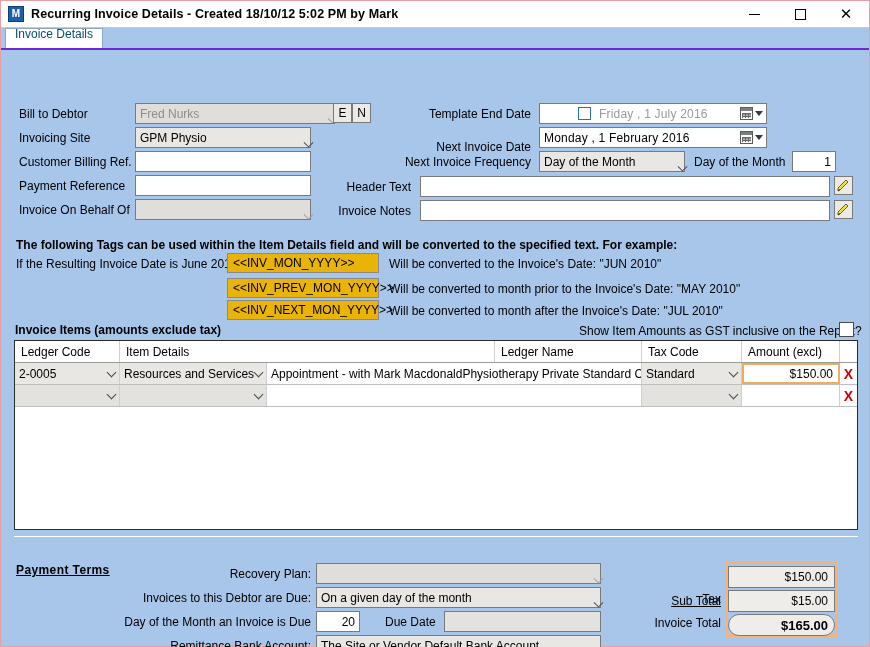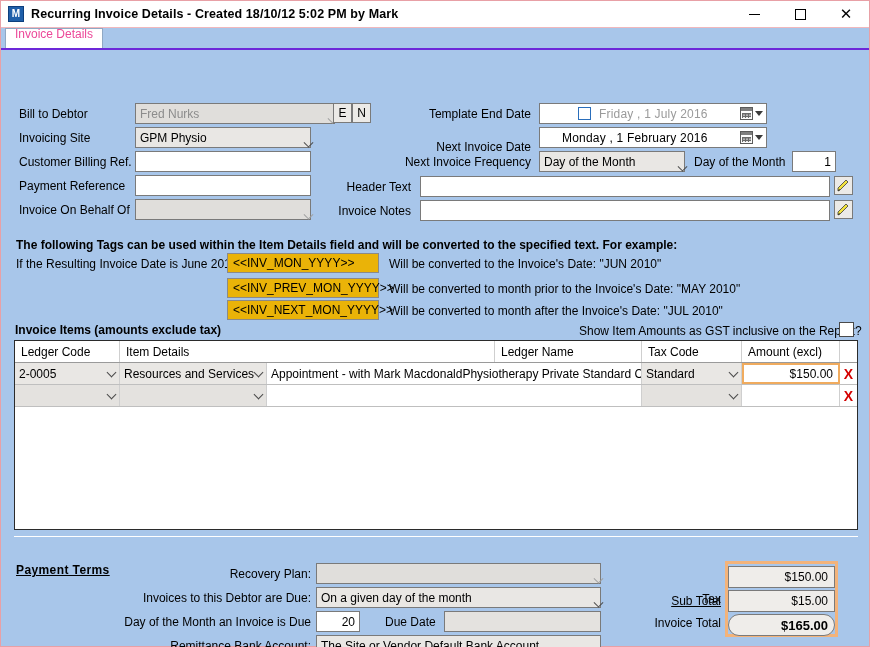--- a/index.html
+++ b/index.html
@@ -52,21 +52,21 @@
     flex: 0 0 20px; height: 20px;
     background: #a8c6ea;
     display: flex; align-items: flex-end;
     padding-left: 4px;
     position: relative;
   }
   .tab {
     background: #ffffff;
     border: 1px solid #8fa8c4; border-bottom: none;
     padding: 2px 9px 12px 9px;
-    font-size: 12px; color:#ec4899;
+    font-size: 12px; color:#0c4a6e;
     height: 20px; display:flex; align-items:center;
   }
 
   
   .body {
     flex: 1 1 auto; position: relative;
     background: #a8c6ea;
     border-top: 2px solid #6d28d9;
     padding: 0;
   }
@@ -269,21 +269,21 @@
       <span class="dt-check"></span>
       <span class="dt-text">Friday   ,  1     July      2016</span>
       <span class="dt-right">
         <span class="cal-icon"></span>
         <span class="tri-down"></span>
       </span>
     </div>
 
     <div class="abs lbl lbl-r" style="left:360px; top:90px; width:170px;">Next Invoice Date</div>
     <div class="abs dtp" style="left:538px; top:77px; width:228px;">
-      <span class="dt-text" style="padding-left:22px;">Monday   ,  1  February  2016</span>
+      <span class="dt-text" style="padding-left:4px;">Monday   ,  1  February  2016</span>
       <span class="dt-right">
         <span class="cal-icon"></span>
         <span class="tri-down"></span>
       </span>
     </div>
 
     <div class="abs lbl lbl-r" style="left:360px; top:105px; width:170px;">Next Invoice Frequency</div>
     <div class="abs cmb" style="left:538px; top:101px; width:146px;">
       <span>Day of the Month</span>
       <span class="arrow"><i class="chev"></i></span>

